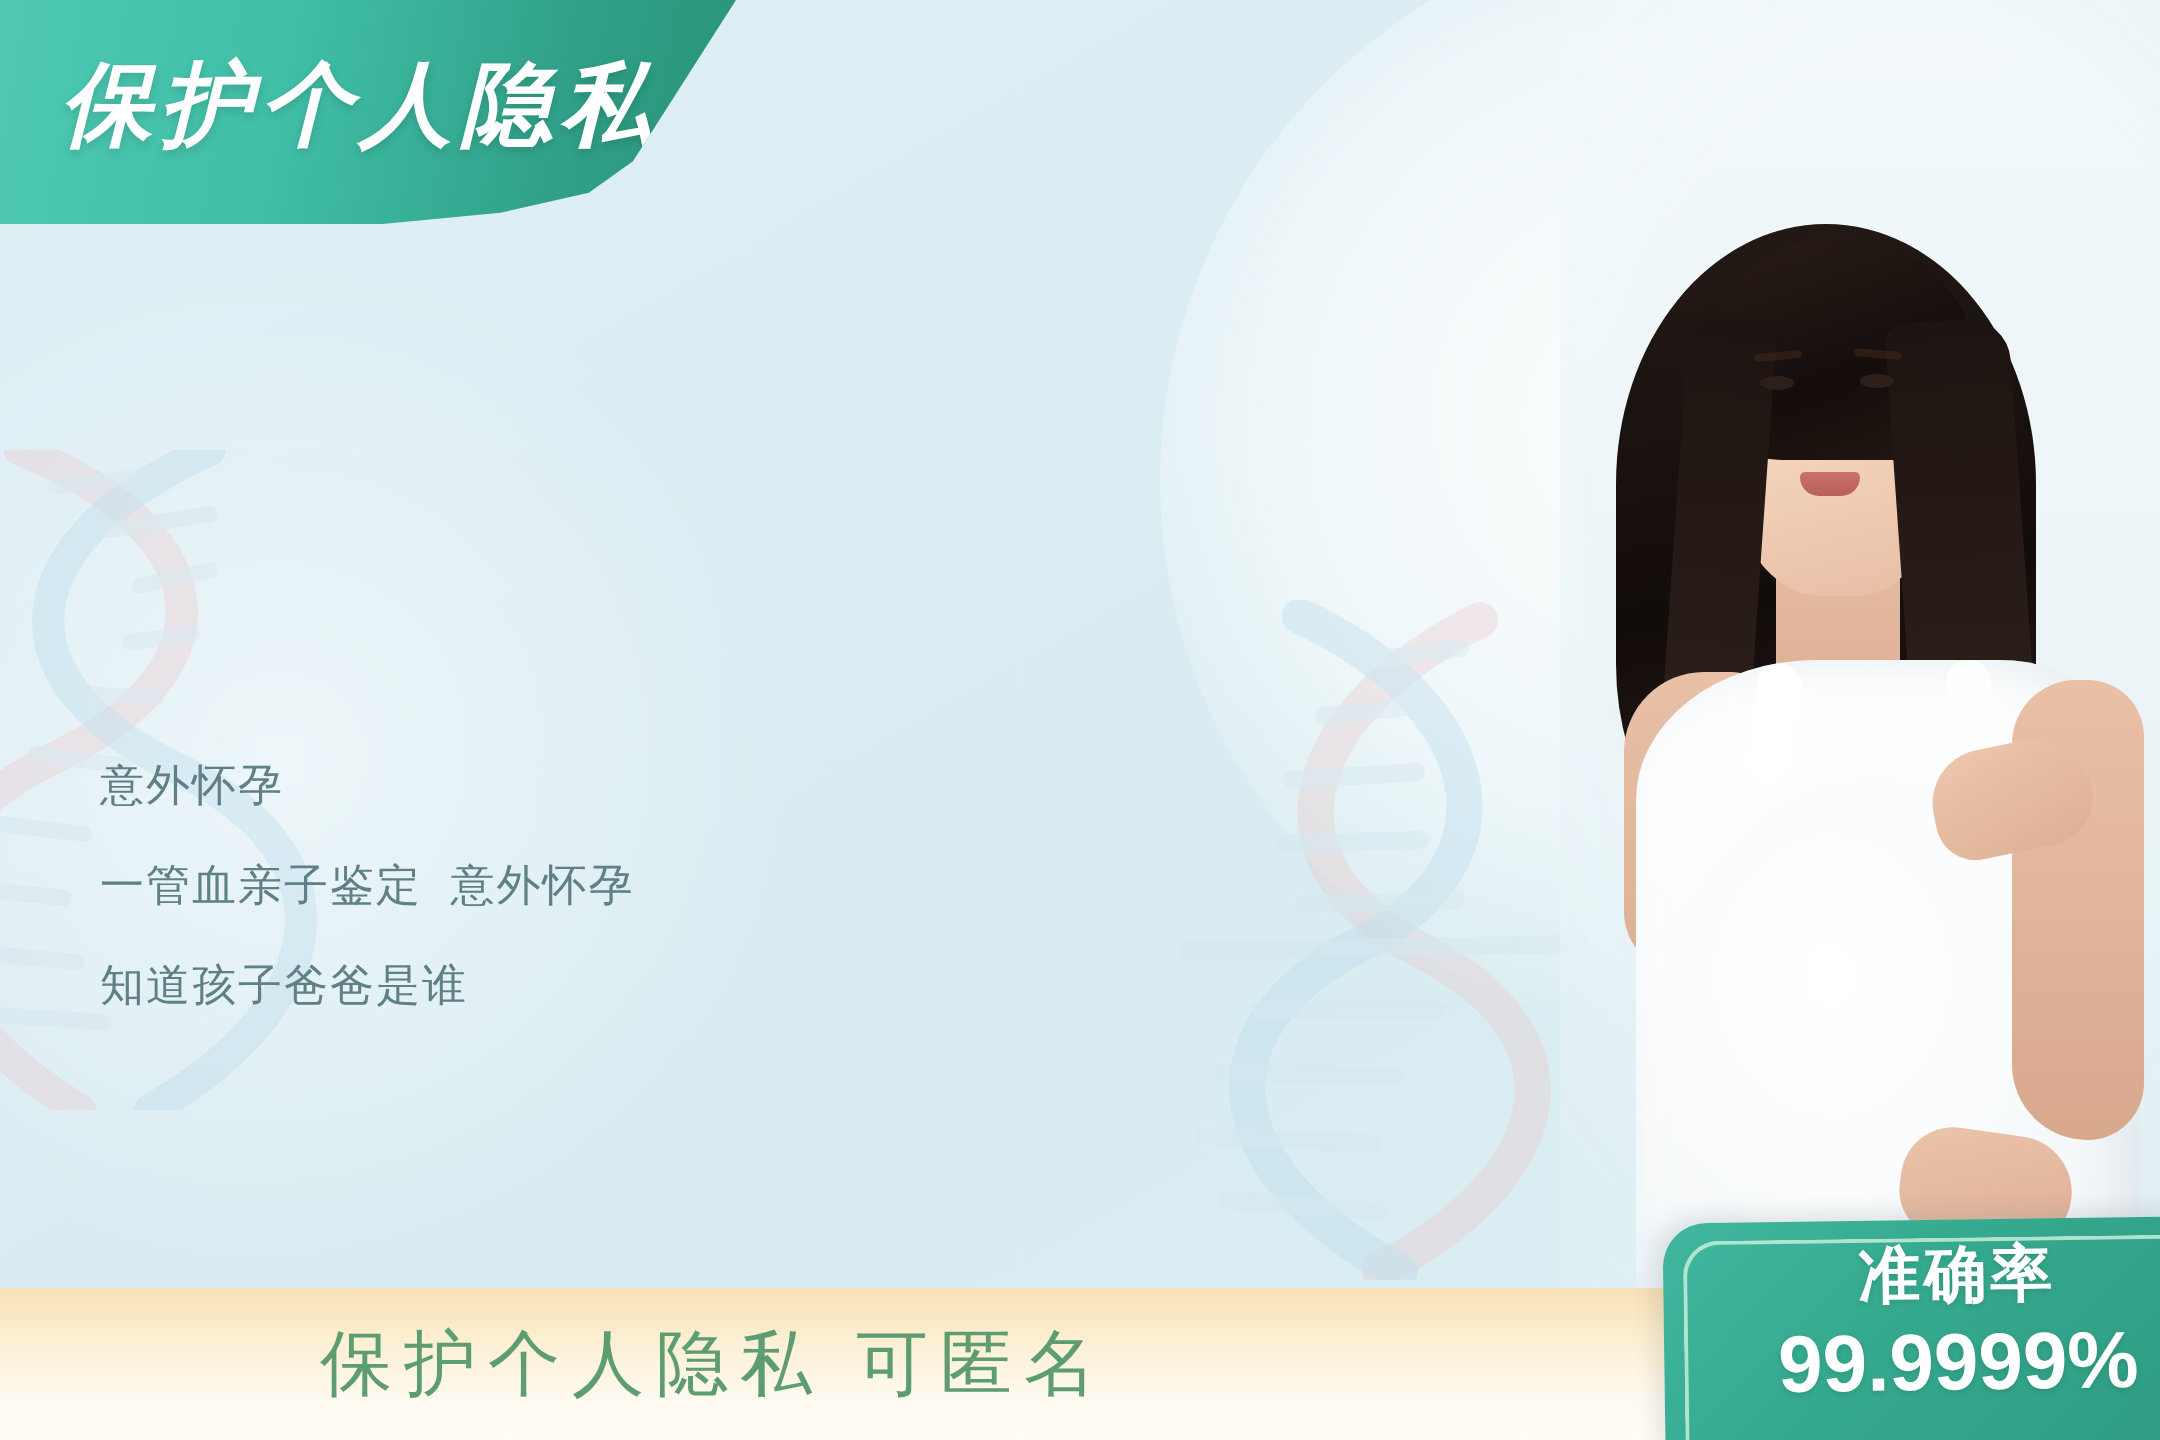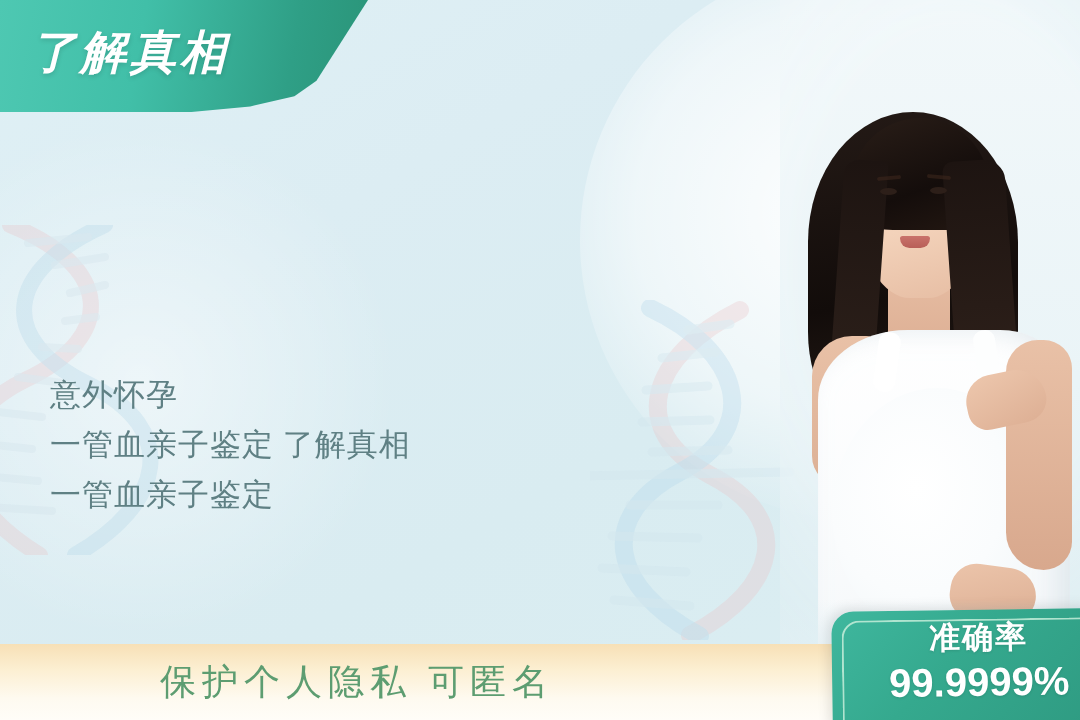--- a/index.html
+++ b/index.html
@@ -90,26 +90,26 @@
 
   
   .copy {
     position: absolute;
     left: 50px;
     top: 370px;
     width: 560px;
   }
   .copy-line {
     color: #5f8084;
-    font-size: 31px;
+    font-size: 22px;
     font-weight: 300;
     line-height: 50px;
     letter-spacing: 1px;
     white-space: nowrap;
-    font-family: Liberation Serif, serif;
+    font-family: Liberation Mono, monospace;
   }
 
   
   .model-wrap {
     position: absolute;
     right: 0;
     top: 0;
     width: 300px;
     height: 690px;
     overflow: hidden;
@@ -367,28 +367,28 @@
     <div class="m-belly"></div>
     <div class="m-strap-l"></div>
     <div class="m-strap-r"></div>
     <div class="m-arm-r"></div>
     <div class="m-hand-top"></div>
     <div class="m-hand-bot"></div>
     <div class="m-fade-bottom"></div>
   </div>
 
   <div class="brand-banner">
-    <span class="brand-text">了解真相</span>
+    <span class="brand-text">保护个人隐私</span>
   </div>
 
 
   <div class="copy">
     <div class="copy-line">意外怀孕</div>
-    <div class="copy-line">一管血亲子鉴定 了解真相</div>
-    <div class="copy-line">一管血亲子鉴定</div>
+    <div class="copy-line">一管血亲子鉴定 意外怀孕</div>
+    <div class="copy-line">知道孩子爸爸是谁</div>
   </div>
 
   <div class="bottom-bar">
     <span class="bottom-text">保护个人隐私 可匿名</span>
   </div>
 
   <div class="badge">
     <div class="badge-outline"></div>
     <div class="badge-inner">
       <div class="badge-label">准确率</div>

